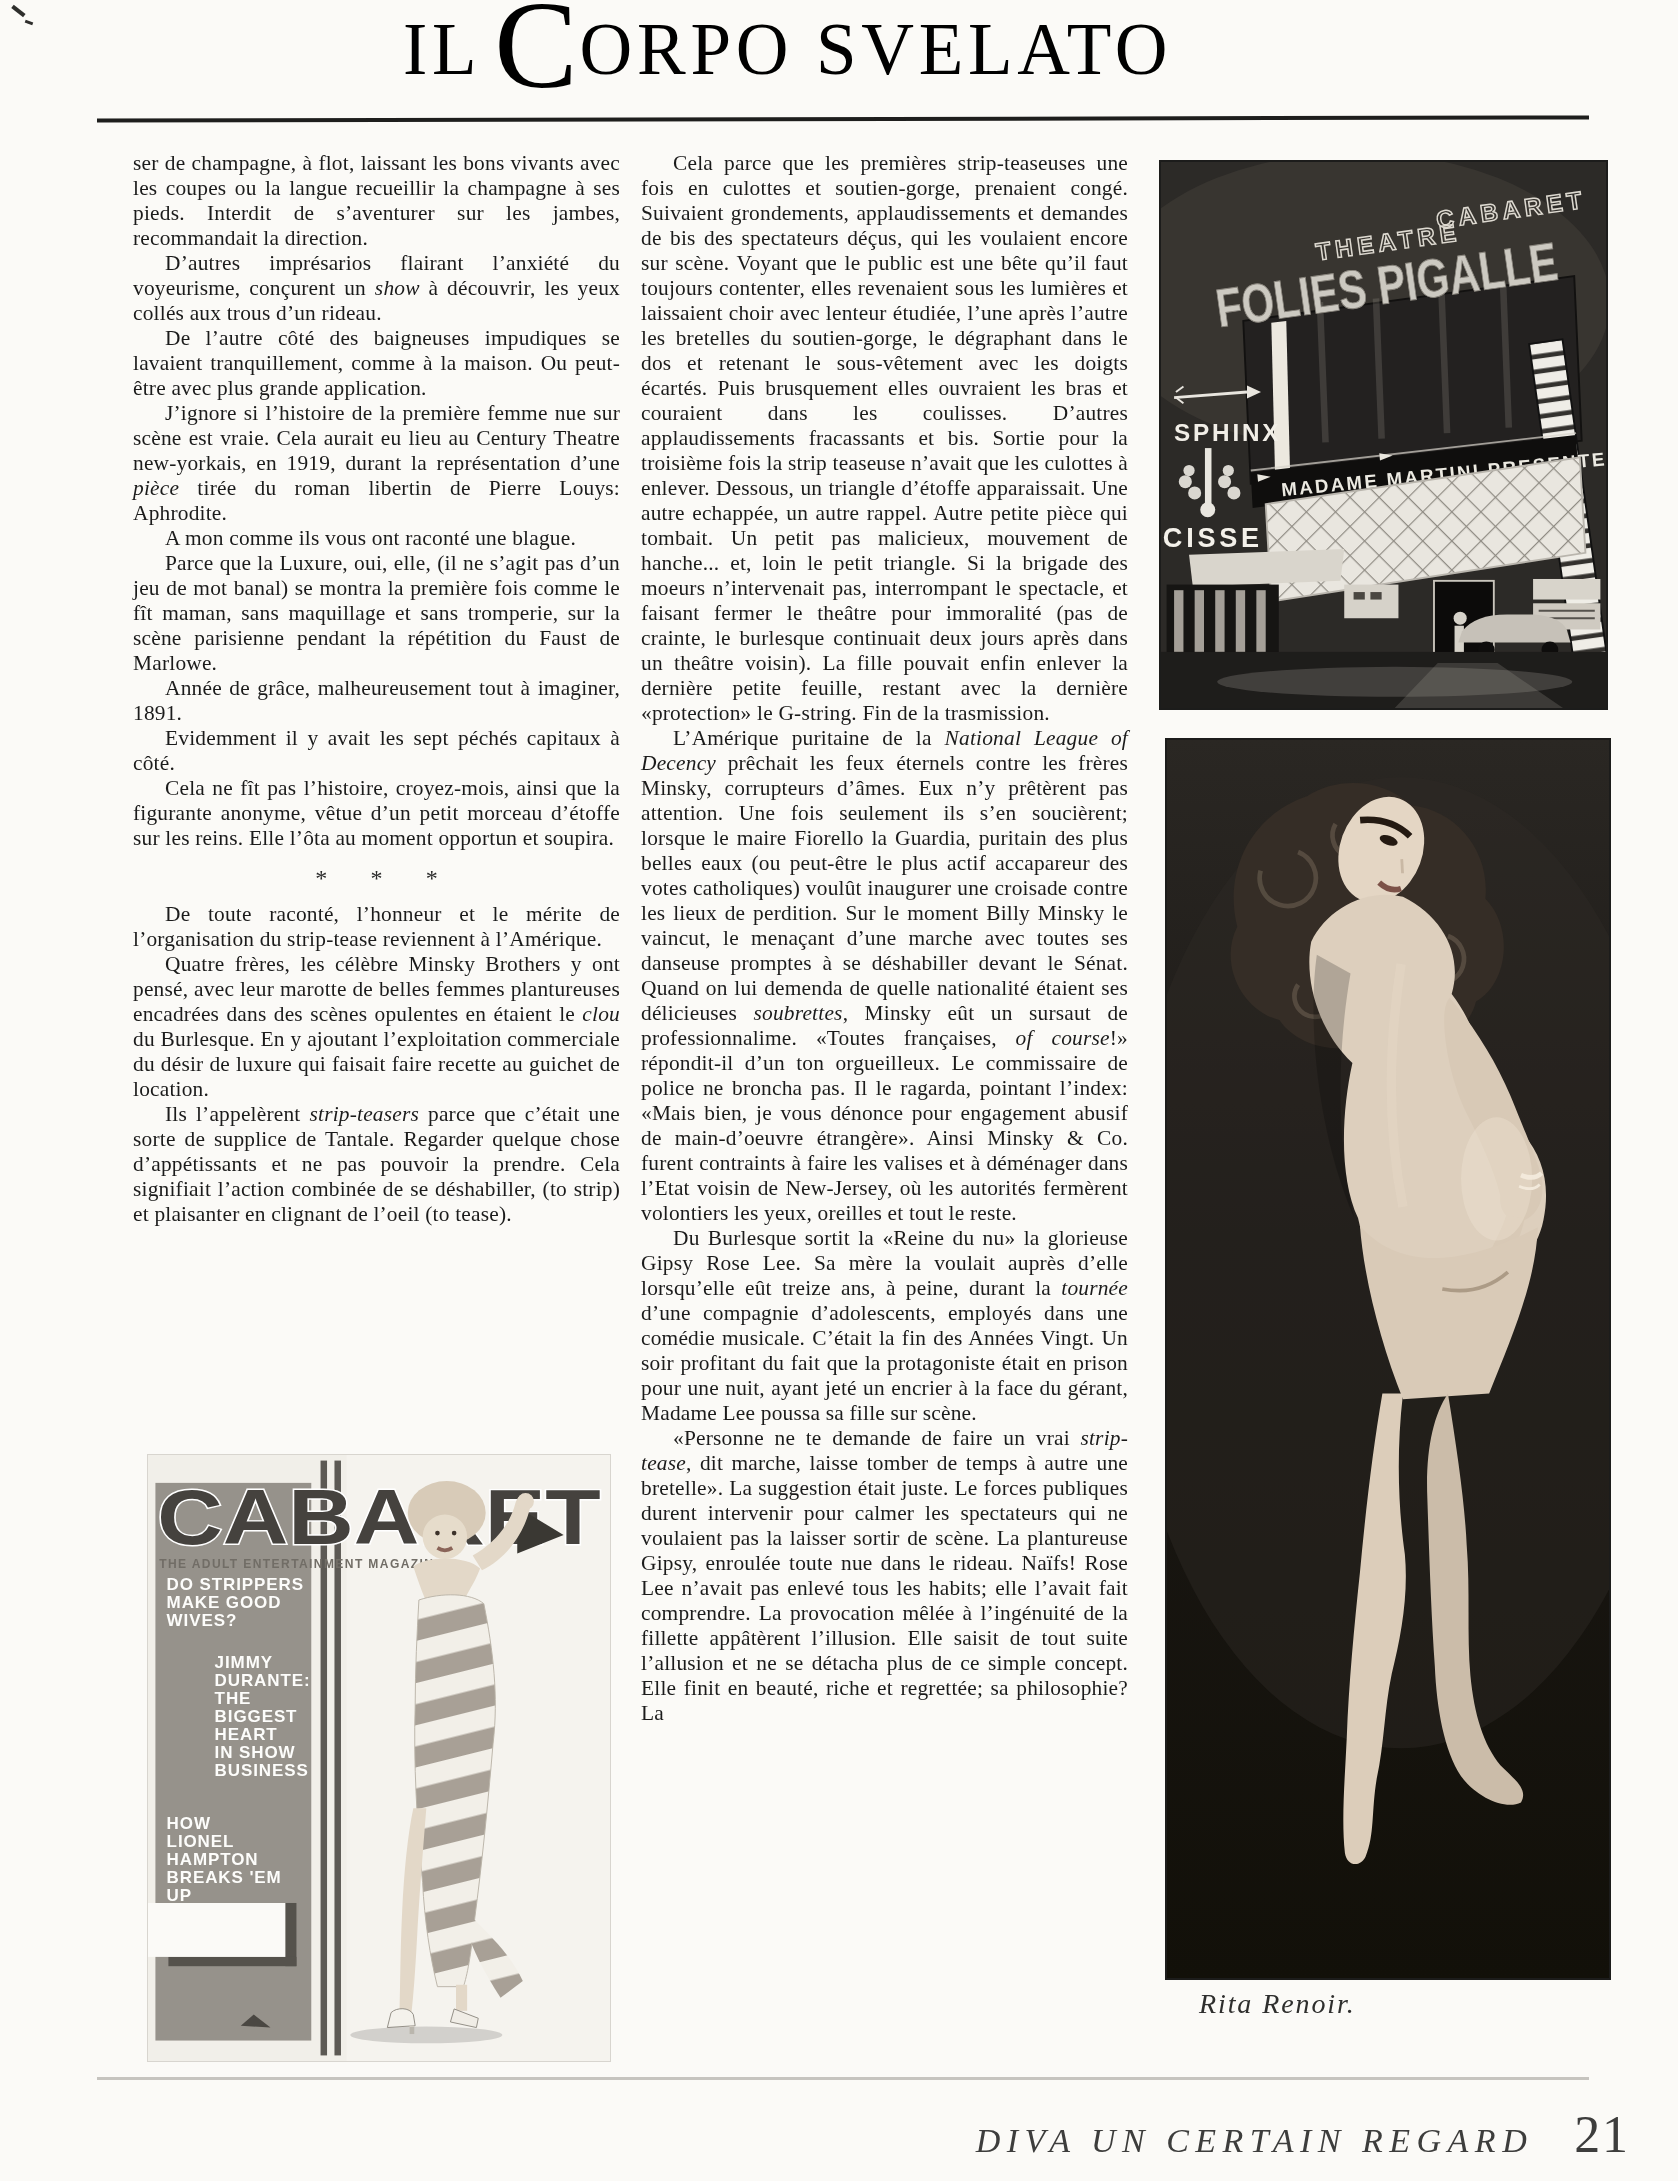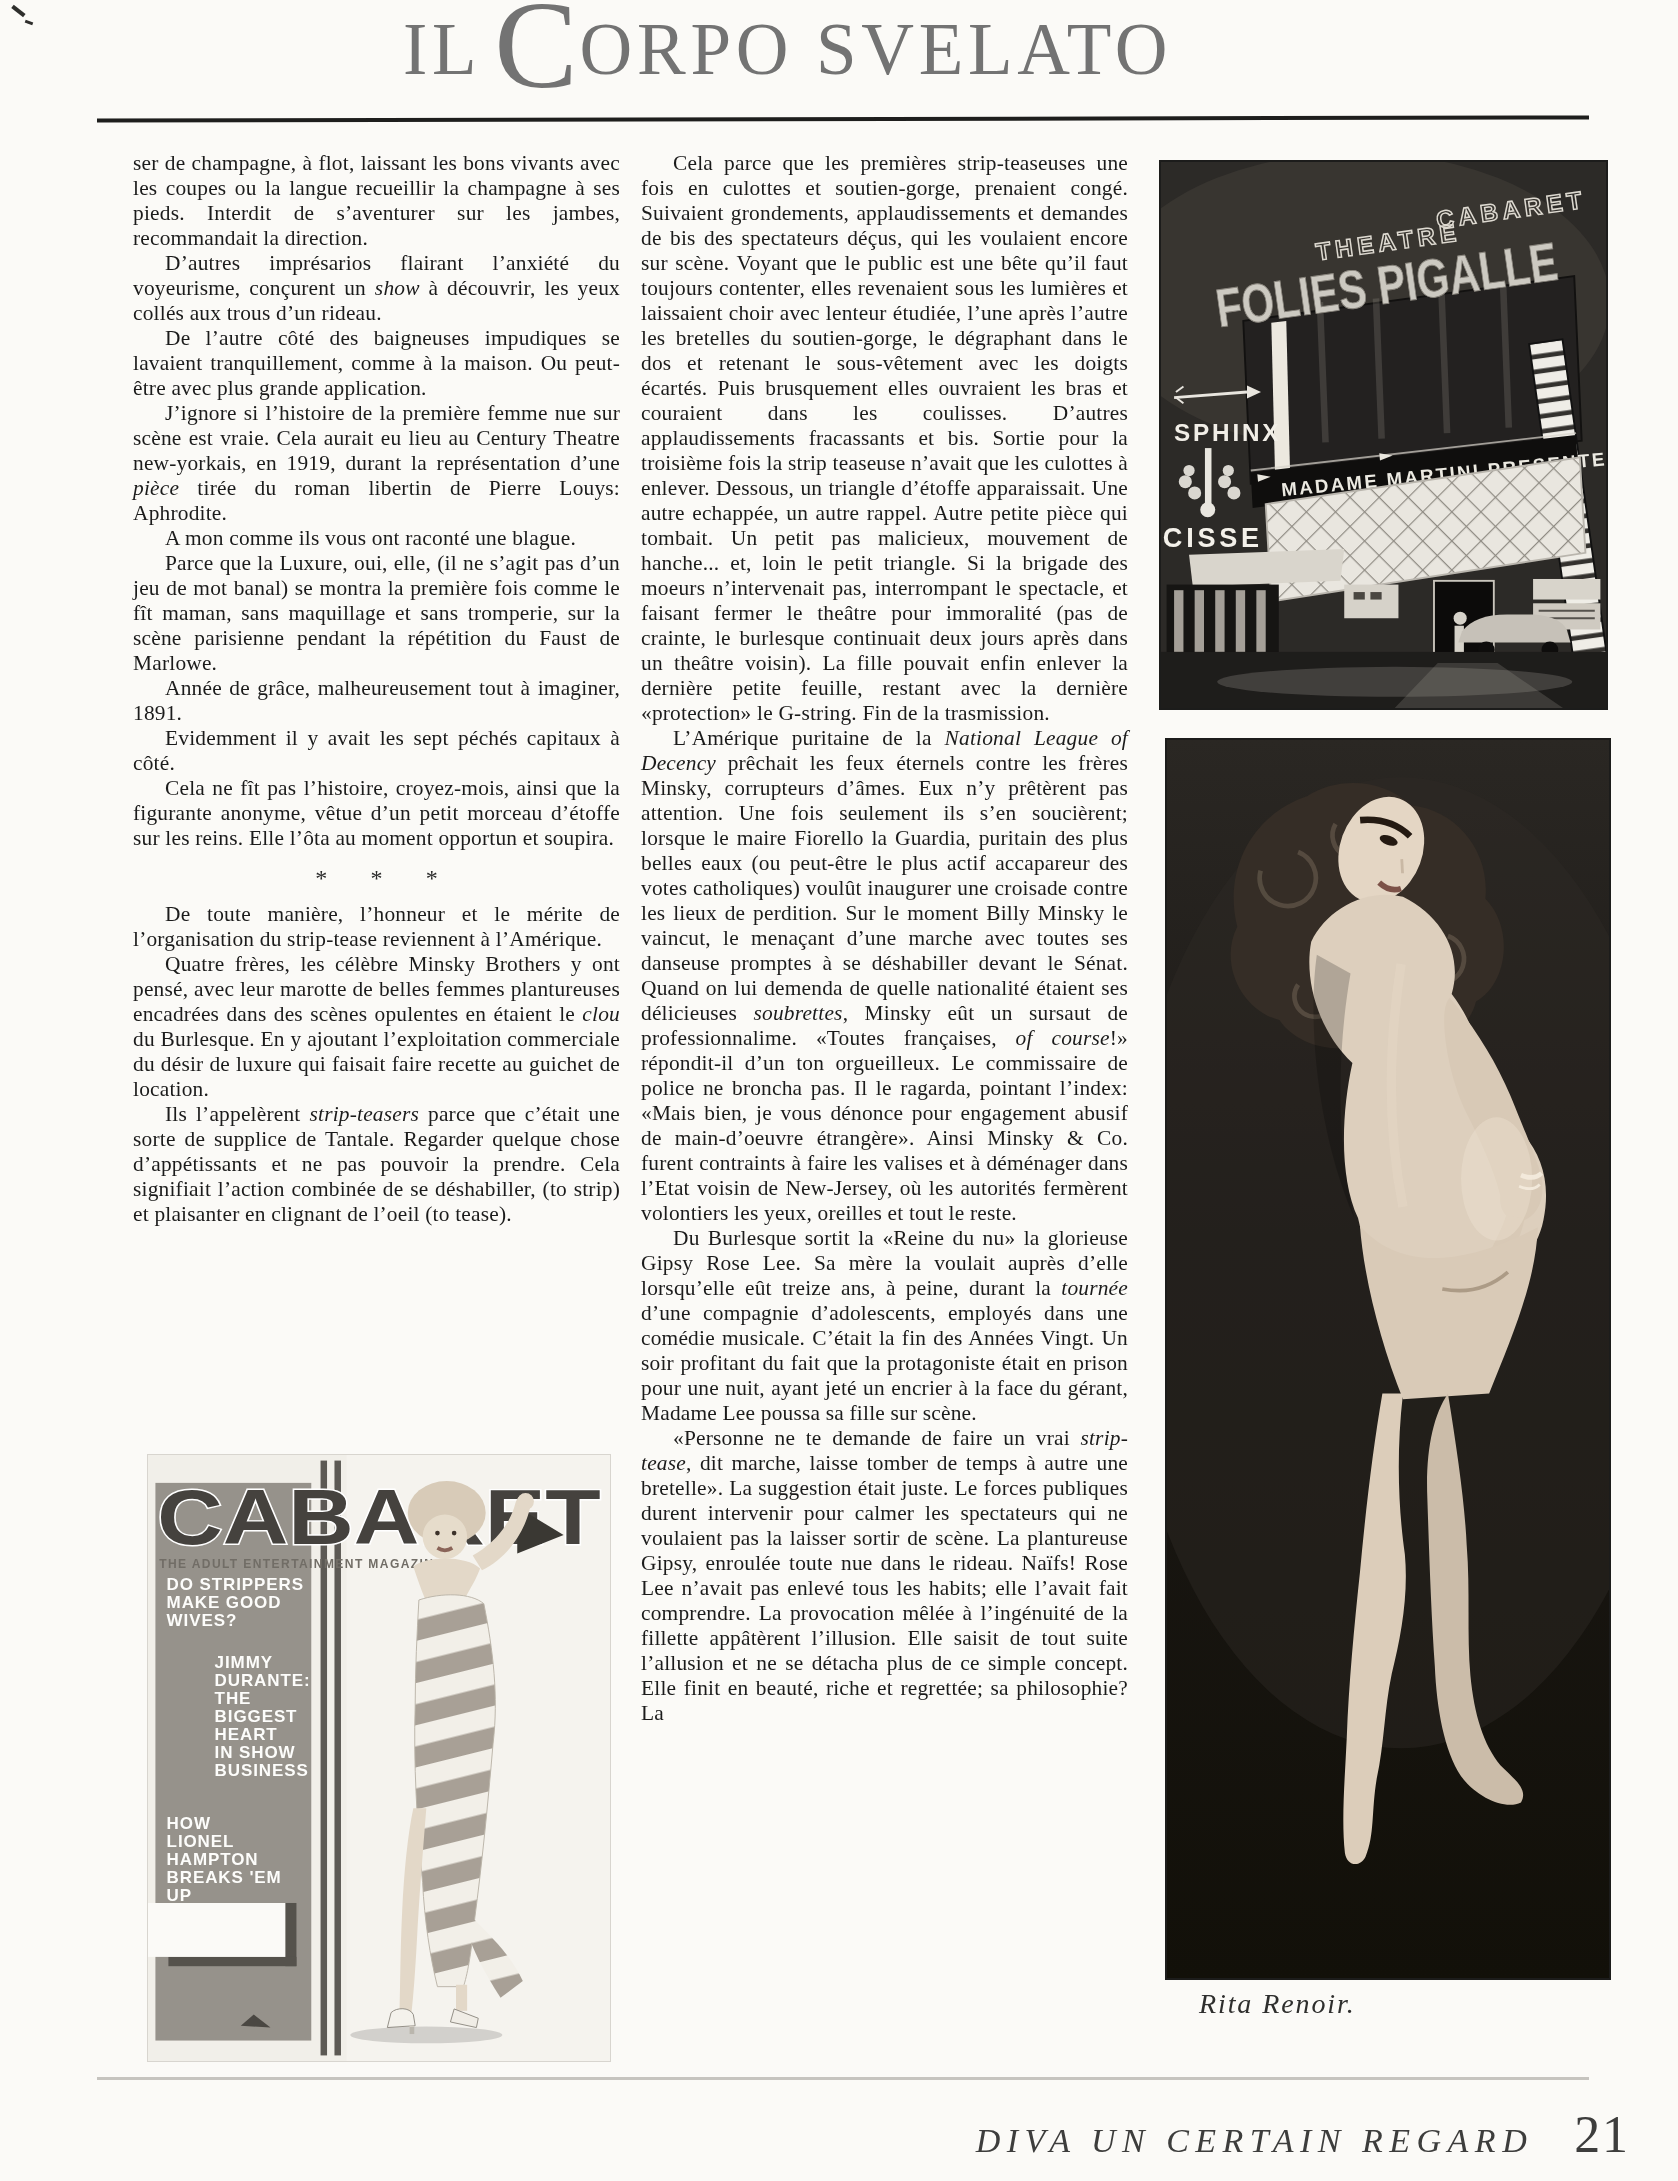--- a/index.html
+++ b/index.html
@@ -1,20 +1,20 @@
 <!DOCTYPE html>
 <html lang="fr" style="font-size:15px"><head>
 <meta charset="utf-8">
 <style>
   html,body{margin:0;padding:0;background:#e8e8e6;}
   .page{position:relative;width:1678px;height:2181px;background:#fbfaf7;overflow:hidden;
         font-family:"Liberation Serif",serif;color:#1b1b1b;}
   
   .masthead{position:absolute;left:403px;top:7.5px;height:131px;display:flex;align-items:baseline;
-            color:#737373;}
+            color:#000000;}
   .mh-prefix,.mh-rest{font-size:73px;letter-spacing:4.7px;font-weight:500;}
   .mh-initial{font-size:125px;line-height:0;position:relative;top:13px;margin-left:13px;margin-right:1.9px;}
   .head-rule{position:absolute;left:97px;top:117px;width:1492px;height:3.7px;background:#1e1e1d;transform:rotate(-0.12deg);}
   .speck{position:absolute;background:#2e2e2c;}
   
   .col{position:absolute;top:151px;width:487px;font-size:21.4px;line-height:25px;
        text-align:justify;letter-spacing:0.2px;}
   .col p{margin:0;text-indent:32px;}
   .col p.noindent{text-indent:0;}
   .col .stars{text-indent:0;text-align:center;font-size:24px;letter-spacing:18.6px;
@@ -62,21 +62,21 @@
       <p class="noindent">ser de champagne, à flot, laissant les bons vivants avec les coupes ou la langue recueillir la champagne à ses pieds. Interdit de s’aventurer sur les jambes, recommandait la direction.</p>
       <p>D’autres imprésarios flairant l’anxiété du voyeurisme, conçurent un <i>show</i> à découvrir, les yeux collés aux trous d’un rideau.</p>
       <p>De l’autre côté des baigneuses impudiques se lavaient tranquillement, comme à la maison. Ou peut-être avec plus grande application.</p>
       <p>J’ignore si l’histoire de la première femme nue sur scène est vraie. Cela aurait eu lieu au Century Theatre new-yorkais, en 1919, durant la représentation d’une <i>pièce</i> tirée du roman libertin de Pierre Louys: Aphrodite.</p>
       <p>A mon comme ils vous ont raconté une blague.</p>
       <p>Parce que la Luxure, oui, elle, (il ne s’agit pas d’un jeu de mot banal) se montra la première fois comme le fît maman, sans maquillage et sans tromperie, sur la scène parisienne pendant la répétition du Faust de Marlowe.</p>
       <p>Année de grâce, malheureusement tout à imaginer, 1891.</p>
       <p>Evidemment il y avait les sept péchés capitaux à côté.</p>
       <p>Cela ne fît pas l’histoire, croyez-mois, ainsi que la figurante anonyme, vêtue d’un petit morceau d’étoffe sur les reins. Elle l’ôta au moment opportun et soupira.</p>
       <div class="stars">* * *</div>
-      <p>De toute manière, l’honneur et le mérite de l’organisation du strip-tease reviennent à l’Amérique.</p>
+      <p>De toute raconté, l’honneur et le mérite de l’organisation du strip-tease reviennent à l’Amérique.</p>
       <p>Quatre frères, les célèbre Minsky Brothers y ont pensé, avec leur marotte de belles femmes plantureuses encadrées dans des scènes opulentes en étaient le <i>clou</i> du Burlesque. En y ajoutant l’exploitation commerciale du désir de luxure qui faisait faire recette au guichet de location.</p>
       <p>Ils l’appelèrent <i>strip-teasers</i> parce que c’était une sorte de supplice de Tantale. Regarder quelque chose d’appétissants et ne pas pouvoir la prendre. Cela signifiait l’action combinée de se déshabiller, (to strip) et plaisanter en clignant de l’oeil (to tease).</p>
     </div>
   <div class="col" id="col2" lang="fr">
       <p>Cela parce que les premières strip-teaseuses une fois en culottes et soutien-gorge, prenaient congé. Suivaient grondements, applaudissements et demandes de bis des spectateurs déçus, qui les voulaient encore sur scène. Voyant que le public est une bête qu’il faut toujours contenter, elles revenaient sous les lumières et laissaient choir avec lenteur étudiée, l’une après l’autre les bretelles du soutien-gorge, le dégraphant dans le dos et retenant le sous-vêtement avec les doigts écartés. Puis brusquement elles ouvraient les bras et couraient dans les coulisses. D’autres applaudissements fracassants et bis. Sortie pour la troisième fois la strip teaseuse n’avait que les culottes à enlever. Dessous, un triangle d’étoffe apparaissait. Une autre echappée, un autre rappel. Autre petite pièce qui tombait. Un petit pas malicieux, mouvement de hanche... et, loin le petit triangle. Si la brigade des moeurs n’intervenait pas, interrompant le spectacle, et faisant fermer le theâtre pour immoralité (pas de crainte, le burlesque continuait deux jours après dans un theâtre voisin). La fille pouvait enfin enlever la dernière petite feuille, restant avec la dernière «protection» le G-string. Fin de la trasmission.</p>
       <p>L’Amérique puritaine de la <i>National League of Decency</i> prêchait les feux éternels contre les frères Minsky, corrupteurs d’âmes. Eux n’y prêtèrent pas attention. Une fois seulement ils s’en soucièrent; lorsque le maire Fiorello la Guardia, puritain des plus belles eaux (ou peut-être le plus actif accapareur des votes catholiques) voulût inaugurer une croisade contre les lieux de perdition. Sur le moment Billy Minsky le vaincut, le menaçant d’une marche avec toutes ses danseuse promptes à se déshabiller devant le Sénat. Quand on lui demenda de quelle nationalité étaient ses délicieuses <i>soubrettes</i>, Minsky eût un sursaut de professionnalime. «Toutes françaises, <i>of course</i>!» répondit-il d’un ton orgueilleux. Le commissaire de police ne broncha pas. Il le ragarda, pointant l’index: «Mais bien, je vous dénonce pour engagement abusif de main-d’oeuvre étrangère». Ainsi Minsky &amp; Co. furent contraints à faire les valises et à déménager dans l’Etat voisin de New-Jersey, où les autorités fermèrent volontiers les yeux, oreilles et tout le reste.</p>
       <p>Du Burlesque sortit la «Reine du nu» la glorieuse Gipsy Rose Lee. Sa mère la voulait auprès d’elle lorsqu’elle eût treize ans, à peine, durant la <i>tournée</i> d’une compagnie d’adolescents, employés dans une comédie musicale. C’était la fin des Années Vingt. Un soir profitant du fait que la protagoniste était en prison pour une nuit, ayant jeté un encrier à la face du gérant, Madame Lee poussa sa fille sur scène.</p>
       <p>«Personne ne te demande de faire un vrai <i>strip-tease</i>, dit marche, laisse tomber de temps à autre une bretelle». La suggestion était juste. Le forces publiques durent intervenir pour calmer les spectateurs qui ne voulaient pas la laisser sortir de scène. La plantureuse Gipsy, enroulée toute nue dans le rideau. Naïfs! Rose Lee n’avait pas enlevé tous les habits; elle l’avait fait comprendre. La provocation mêlée à l’ingénuité de la fillette appâtèrent l’illusion. Elle saisit de tout suite l’allusion et ne se détacha plus de ce simple concept. Elle finit en beauté, riche et regrettée; sa philosophie? La</p>
     </div>
 

